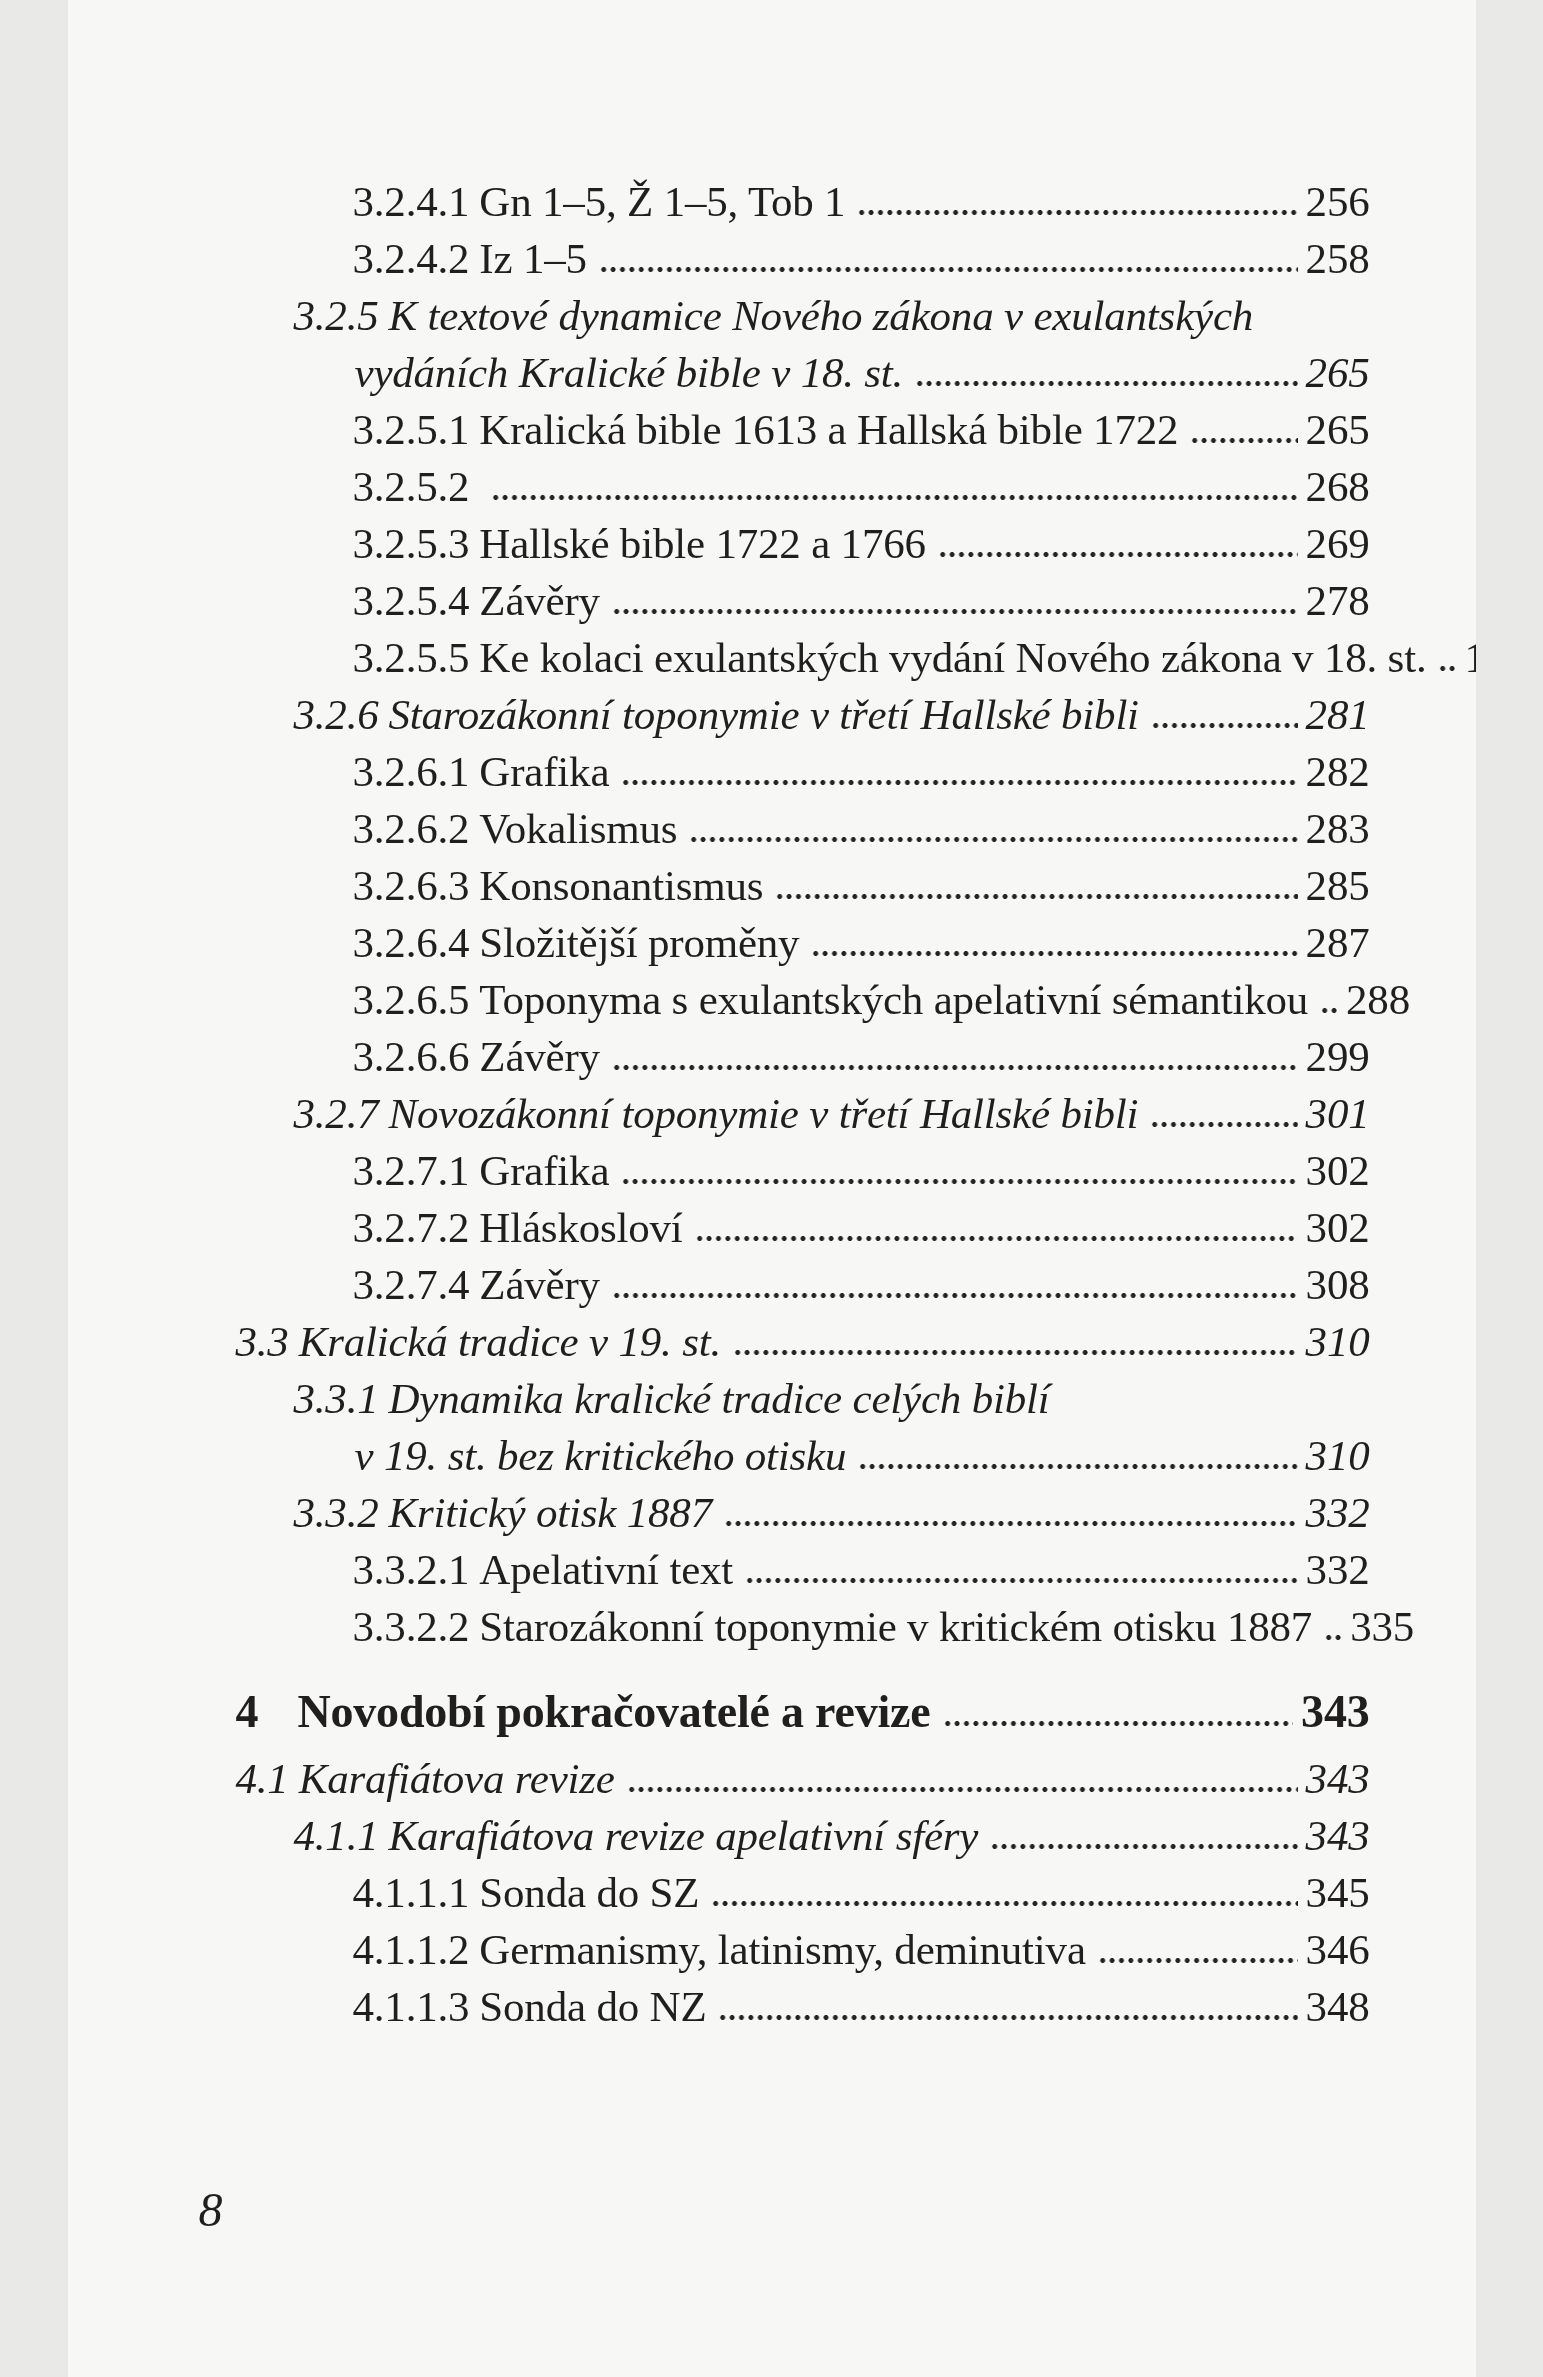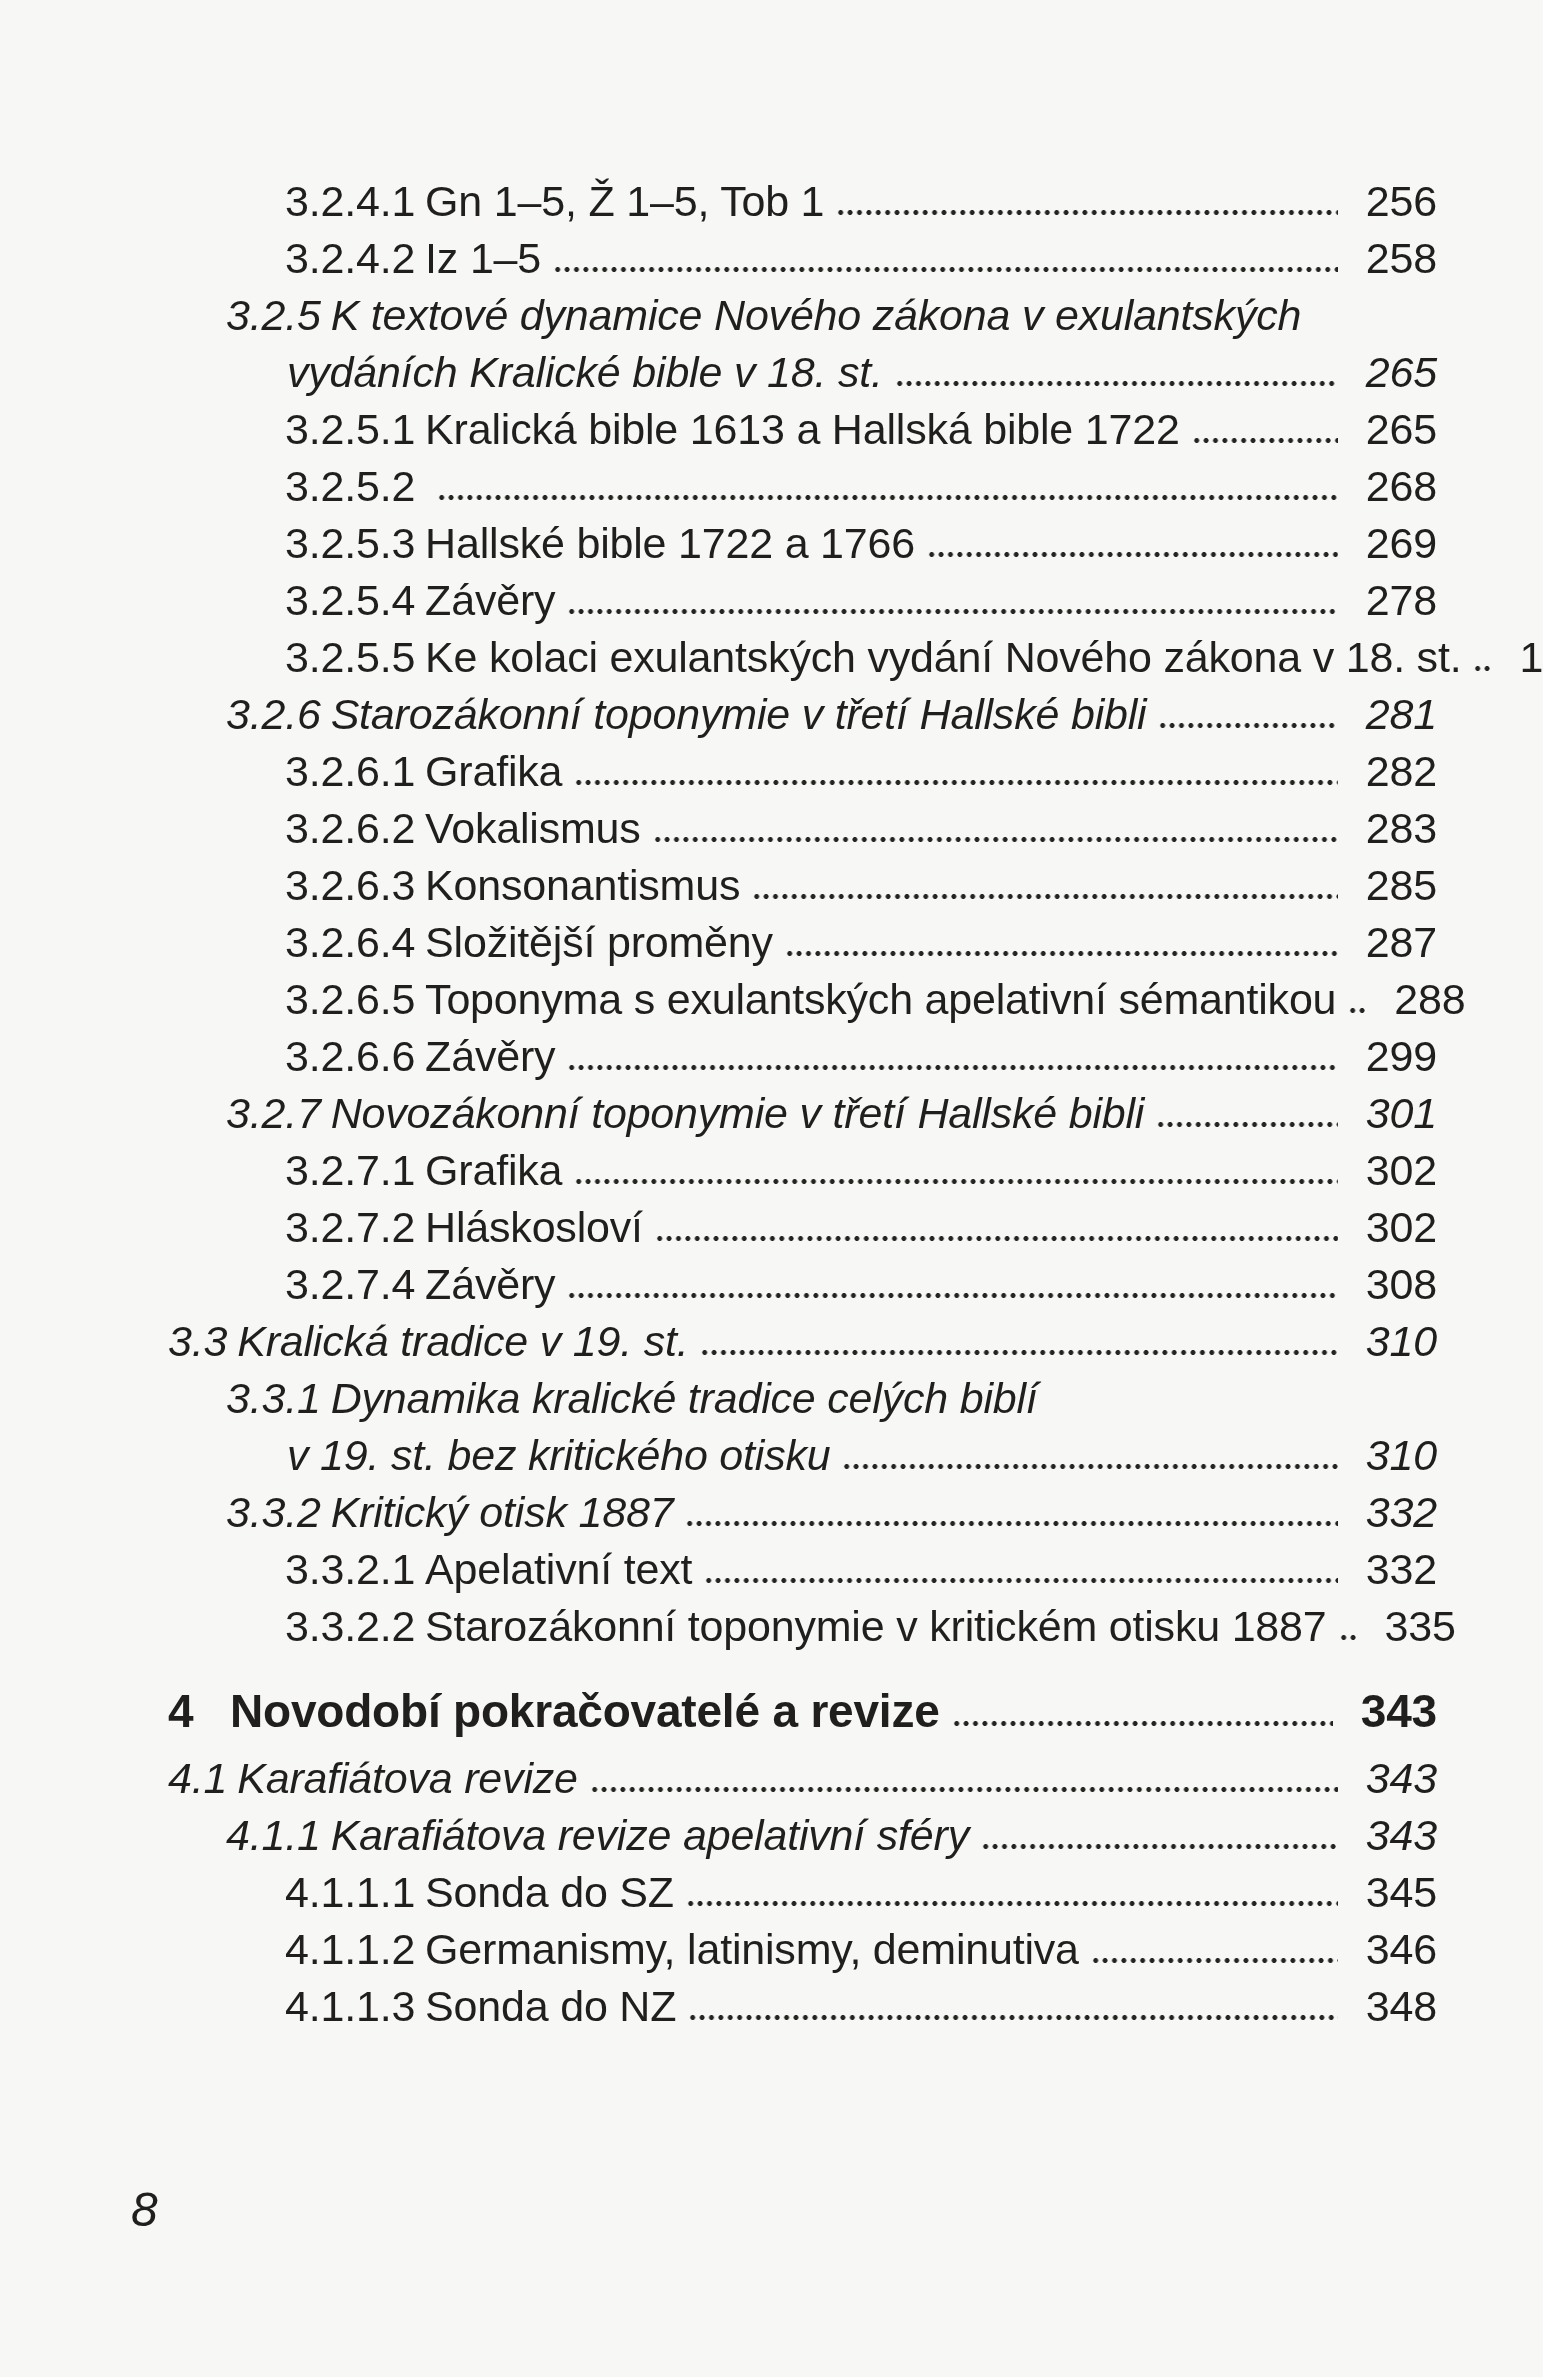--- a/index.html
+++ b/index.html
@@ -1,24 +1,24 @@
 <!DOCTYPE html>
 <html><head>
 <meta charset="utf-8">
 <style>
   * { margin: 0; padding: 0; box-sizing: border-box; }
   html, body { background: #e9e9e7; }
   .page {
     position: relative;
-    width: 1543px;
+    width: 1408px;
     height: 2377px;
     margin: 0 auto;
     background: #f7f7f5;
     color: #201f1d;
-    font-family: Liberation Sans, sans-serif;
+    font-family: Liberation Serif, serif;
     overflow: hidden;
   }
   .toc {
     position: absolute;
     top: 173px;
     left: 168px;
     right: 106px;
   }
   .row {
     display: flex;
@@ -34,21 +34,21 @@
     flex: 1 1 20px;
     min-width: 18px;
     height: 7px;
     align-self: baseline;
     margin: 0 8px 0 12px;
     background-image: radial-gradient(circle, #242320 2.1px, rgba(0,0,0,0) 2.8px);
     background-size: 9.4px 7px;
     background-repeat: repeat-x;
     background-position: 0 100%;
   }
-  .page-num { flex: 0 0 auto; text-align: center; margin-left: 20px; }
+  .page-num { flex: 0 0 auto; text-align: center; }
 
   
   .lvl1 .num { min-width: 52px; }
   .lvl2 .num { min-width: 53px; }
   .lvl3 { margin-left: 58px; }
   .lvl3 .num { min-width: 85px; }
   .lvl4 { margin-left: 117px; }
   .lvl4 .num { min-width: 111px; }
   .cont { margin-left: 119px !important; }
 

